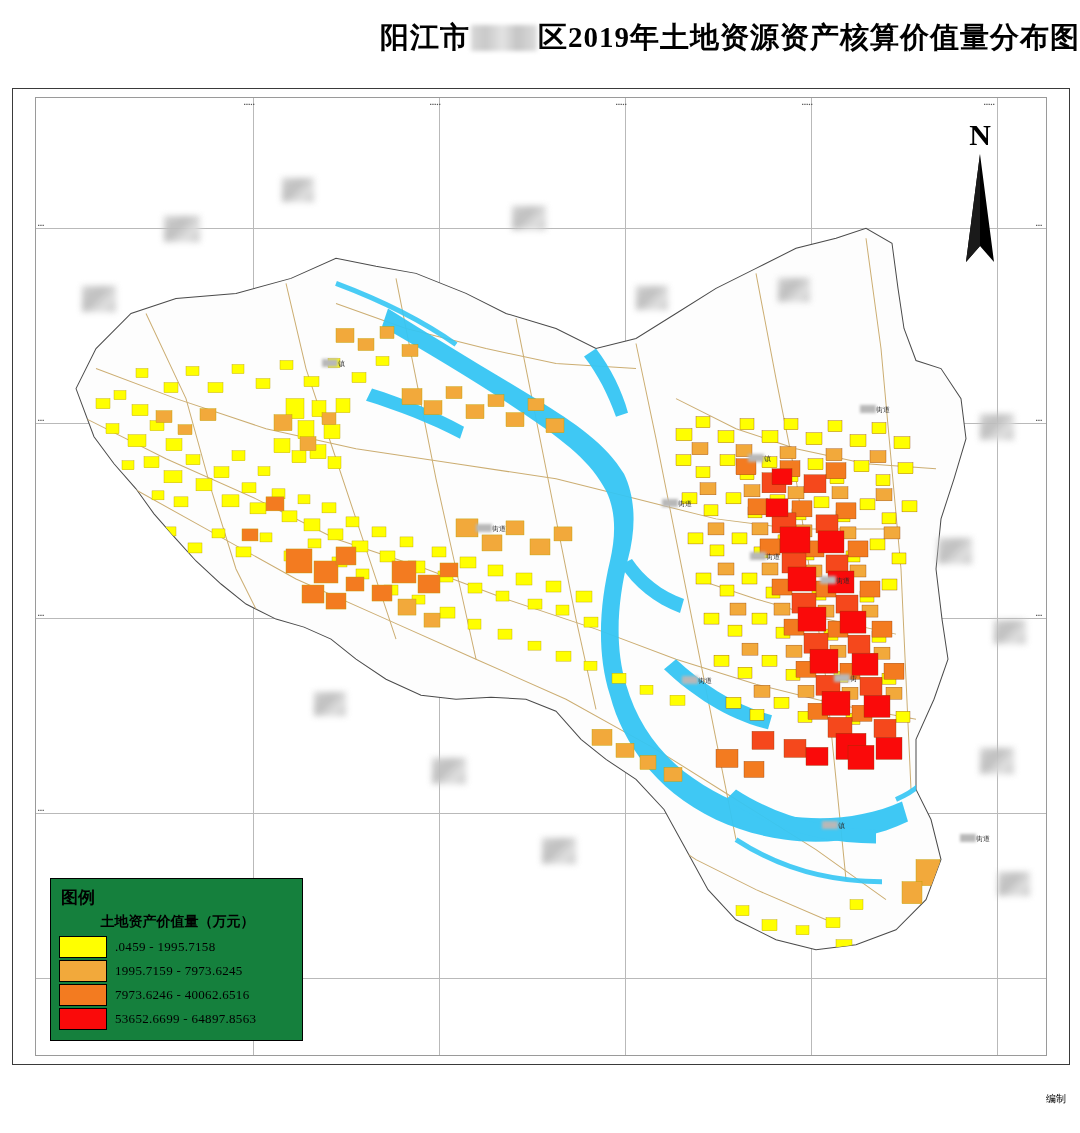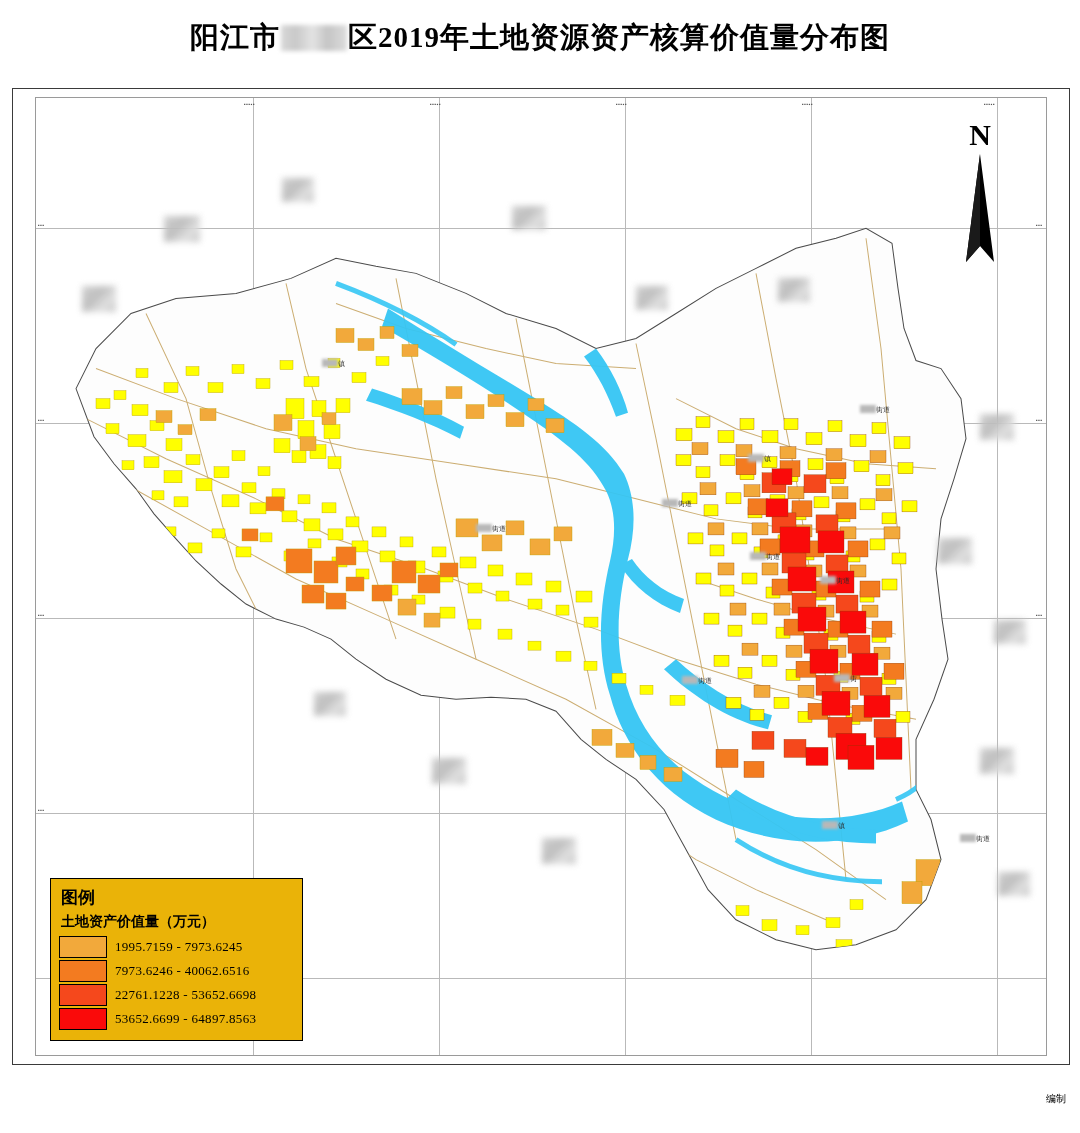--- a/index.html
+++ b/index.html
@@ -20,21 +20,21 @@
     width: 1080px;
     height: 1133px;
     background: #fff;
   }
   
   .map-title {
     position: absolute;
     top: 18px;
     left: 0;
     width: 1080px;
-    text-align: center;
+    text-align: right;
     font-family: "Liberation Serif", serif;
     font-weight: bold;
     font-size: 29px;
     letter-spacing: 1px;
     white-space: nowrap;
   }
   .title-redacted {
     display: inline-block;
     width: 66px;
     height: 26px;
@@ -98,36 +98,37 @@
     background: #b8b8b8;
     filter: blur(1.6px);
     vertical-align: -1px;
   }
   
   .legend {
     position: absolute;
     left: 14px;
     bottom: 14px;
     width: 253px;
-    background: #eab308;
+    background: #15803d;
     border: 1px solid #000;
     padding: 6px 8px 8px 8px;
     box-sizing: border-box;
   }
   .legend-title {
     font-family: "Liberation Serif", serif;
     font-weight: bold;
     font-size: 17px;
     margin: 1px 0 4px 2px;
   }
   .legend-subtitle {
     font-family: "Liberation Serif", serif;
     font-weight: bold;
     font-size: 14px;
     margin: 0 0 5px 2px;
+    text-align: center;
   }
   .legend-row {
     display: flex;
     align-items: center;
     margin: 2px 0;
   }
   .legend-swatch {
     width: 46px;
     height: 20px;
     border: 1px solid #000;
@@ -667,32 +668,32 @@
           <polygon points="30,4 44,112 30,96 16,112" fill="#000"></polygon>
           <polygon points="30,4 30,96 16,112" fill="#1a1a1a"></polygon>
         </svg>
       </div>
 
       <div class="legend">
         <div class="legend-title">图例</div>
         <div class="legend-subtitle">土地资产价值量（万元）</div>
 
         <div class="legend-row">
+          <span class="legend-swatch" style="background:#ffff00"></span>
+          <span class="legend-label">.0459 - 1995.7158</span>
+        </div>
+        <div class="legend-row">
           <span class="legend-swatch" style="background:#f2a93b"></span>
           <span class="legend-label">1995.7159 - 7973.6245</span>
         </div>
         <div class="legend-row">
           <span class="legend-swatch" style="background:#f37b20"></span>
           <span class="legend-label">7973.6246 - 40062.6516</span>
         </div>
         <div class="legend-row">
-          <span class="legend-swatch" style="background:#f5481c"></span>
-          <span class="legend-label">22761.1228 - 53652.6698</span>
-        </div>
-        <div class="legend-row">
           <span class="legend-swatch" style="background:#fa0a0a"></span>
           <span class="legend-label">53652.6699 - 64897.8563</span>
         </div>
       </div>
 
     </div>
   </div>
 
 
 

